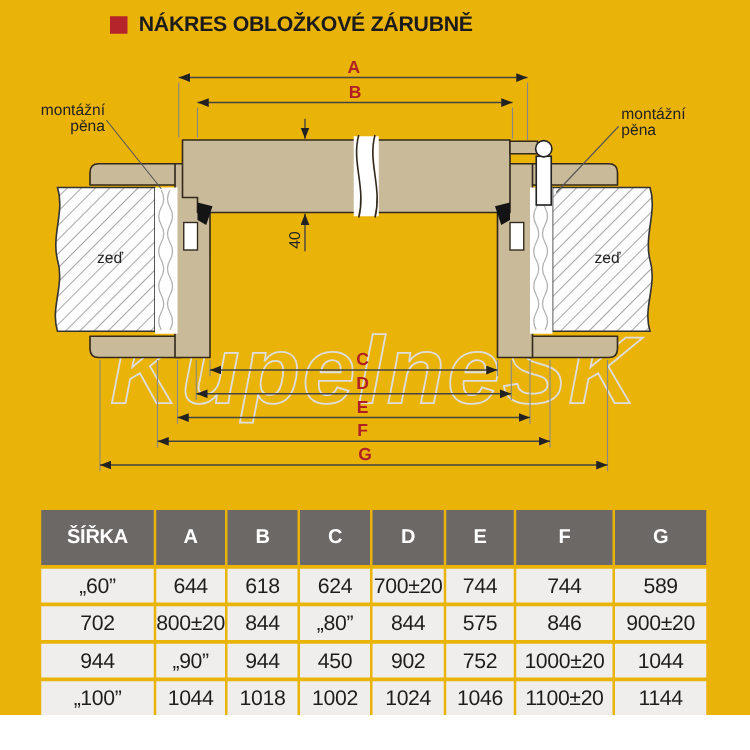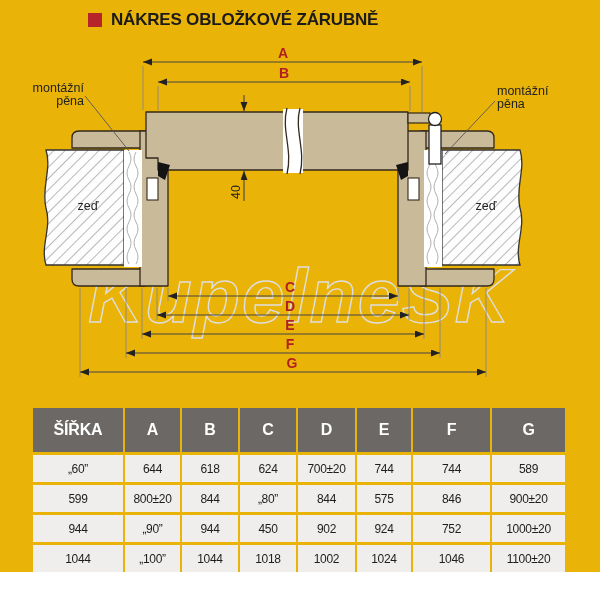--- a/index.html
+++ b/index.html
@@ -8,21 +8,21 @@
   .title-row{position:absolute;left:88px;top:10px;display:flex;align-items:center;gap:9px;}
   .title-bullet{width:14px;height:14px;background:#b5232b;}
   .page-title{font-size:17px;font-weight:bold;color:#1b1b1b;letter-spacing:-0.2px;}
   svg{position:absolute;left:0;top:0;}
   
   .size-table{position:absolute;left:33px;top:408px;width:532px;display:grid;
               grid-template-columns:90px 55px 56px 56px 57px 54px 77px 73px;
               column-gap:2px;row-gap:3px;}
   .hcell{background:#6b6865;color:#fff;font-weight:bold;font-size:16px;height:44px;
          display:flex;align-items:center;justify-content:center;letter-spacing:-0.2px;}
-  .bcell{background:#efeeec;color:#1d1d1d;font-size:12px;height:27px;
+  .bcell{background:#efeeec;color:#1d1d1d;font-size:17px;height:27px;
          display:flex;align-items:center;justify-content:center;letter-spacing:-0.3px;}
   text{font-family:"Liberation Sans",sans-serif;}
   .dimletter{font-size:14px;font-weight:bold;fill:#b01f24;text-anchor:middle;}
   .lbl{font-size:12.5px;fill:#222;}
   .wm{font-size:76px;font-style:italic;font-weight:bold;fill:none;stroke:#dedede;
       stroke-width:1.4;letter-spacing:2px;text-anchor:middle;}
 </style>
 </head>
 <body>
 
@@ -154,36 +154,35 @@
 
     <div class="bcell">„60”</div>
     <div class="bcell">644</div>
     <div class="bcell">618</div>
     <div class="bcell">624</div>
     <div class="bcell">700±20</div>
     <div class="bcell">744</div>
 
     <div class="bcell">744</div>
     <div class="bcell">589</div>
-    <div class="bcell">599</div>
+    <div class="bcell">702</div>
     <div class="bcell">800±20</div>
     <div class="bcell">844</div>
 
     <div class="bcell">„80”</div>
     <div class="bcell">844</div>
     <div class="bcell">575</div>
     <div class="bcell">846</div>
     <div class="bcell">900±20</div>
     <div class="bcell">944</div>
 
     <div class="bcell">„90”</div>
     <div class="bcell">944</div>
     <div class="bcell">450</div>
     <div class="bcell">902</div>
-    <div class="bcell">924</div>
     <div class="bcell">752</div>
     <div class="bcell">1000±20</div>
     <div class="bcell">1044</div>
 
     <div class="bcell">„100”</div>
     <div class="bcell">1044</div>
     <div class="bcell">1018</div>
     <div class="bcell">1002</div>
     <div class="bcell">1024</div>
     <div class="bcell">1046</div>

